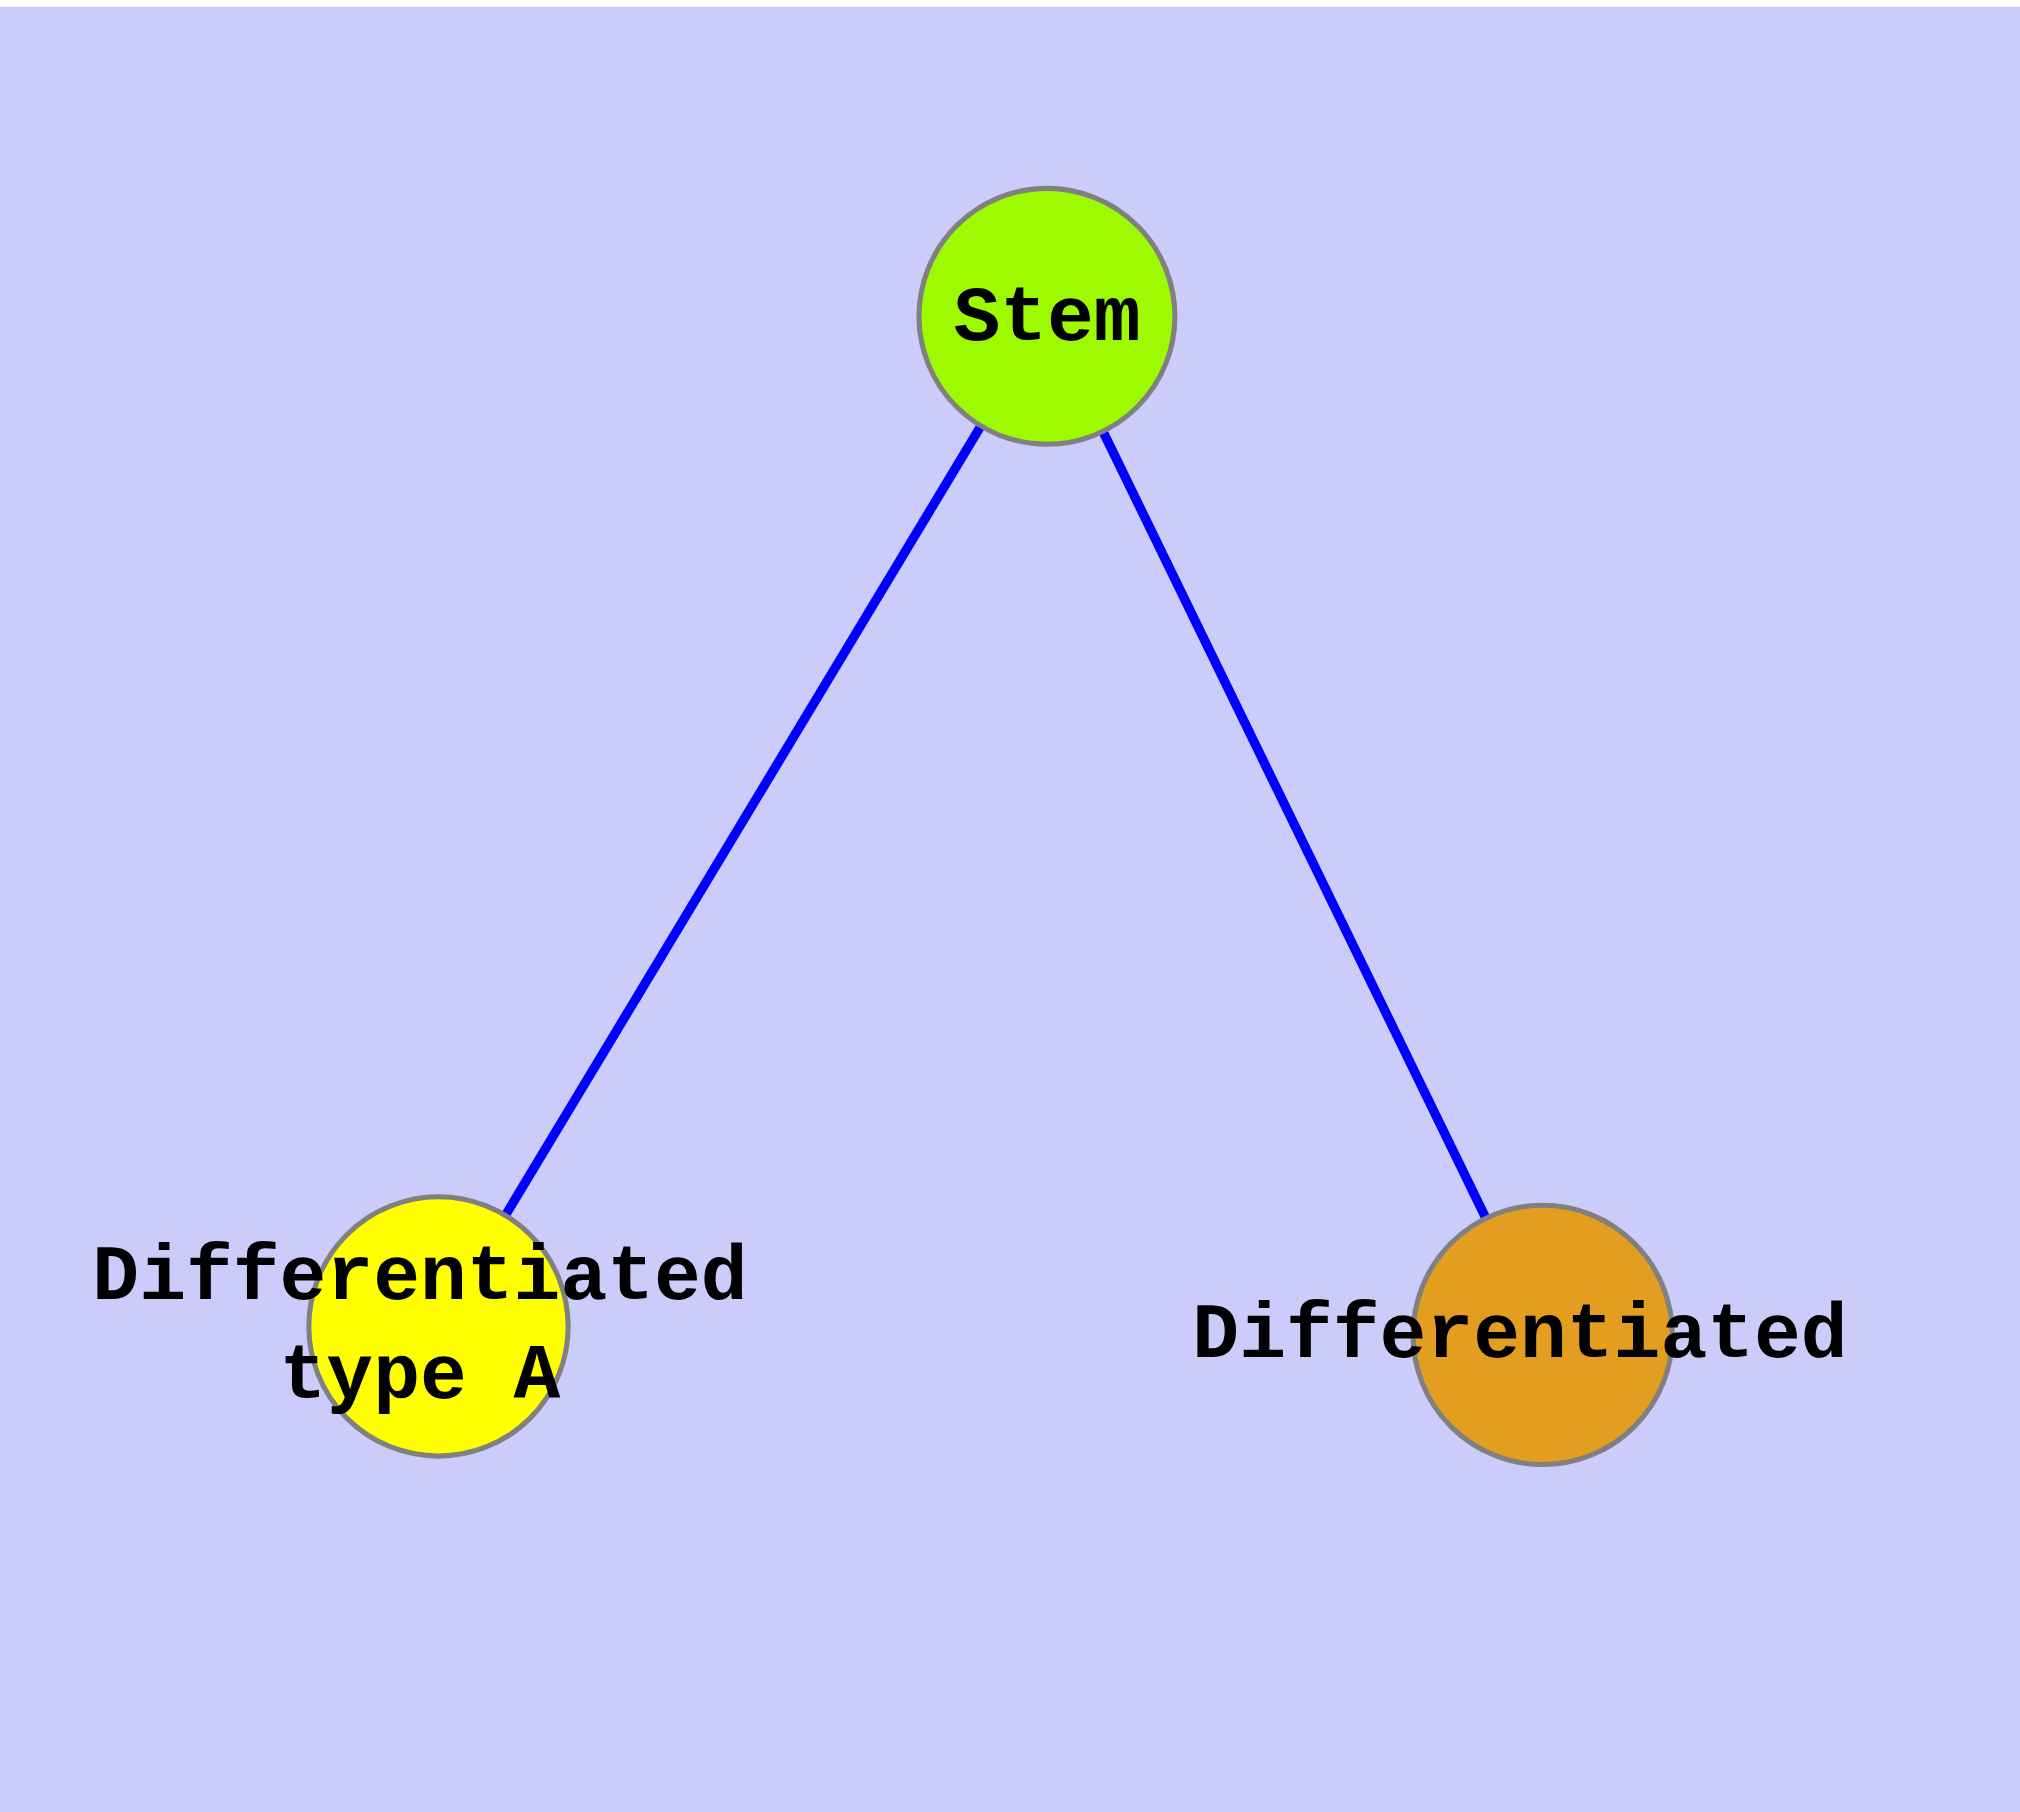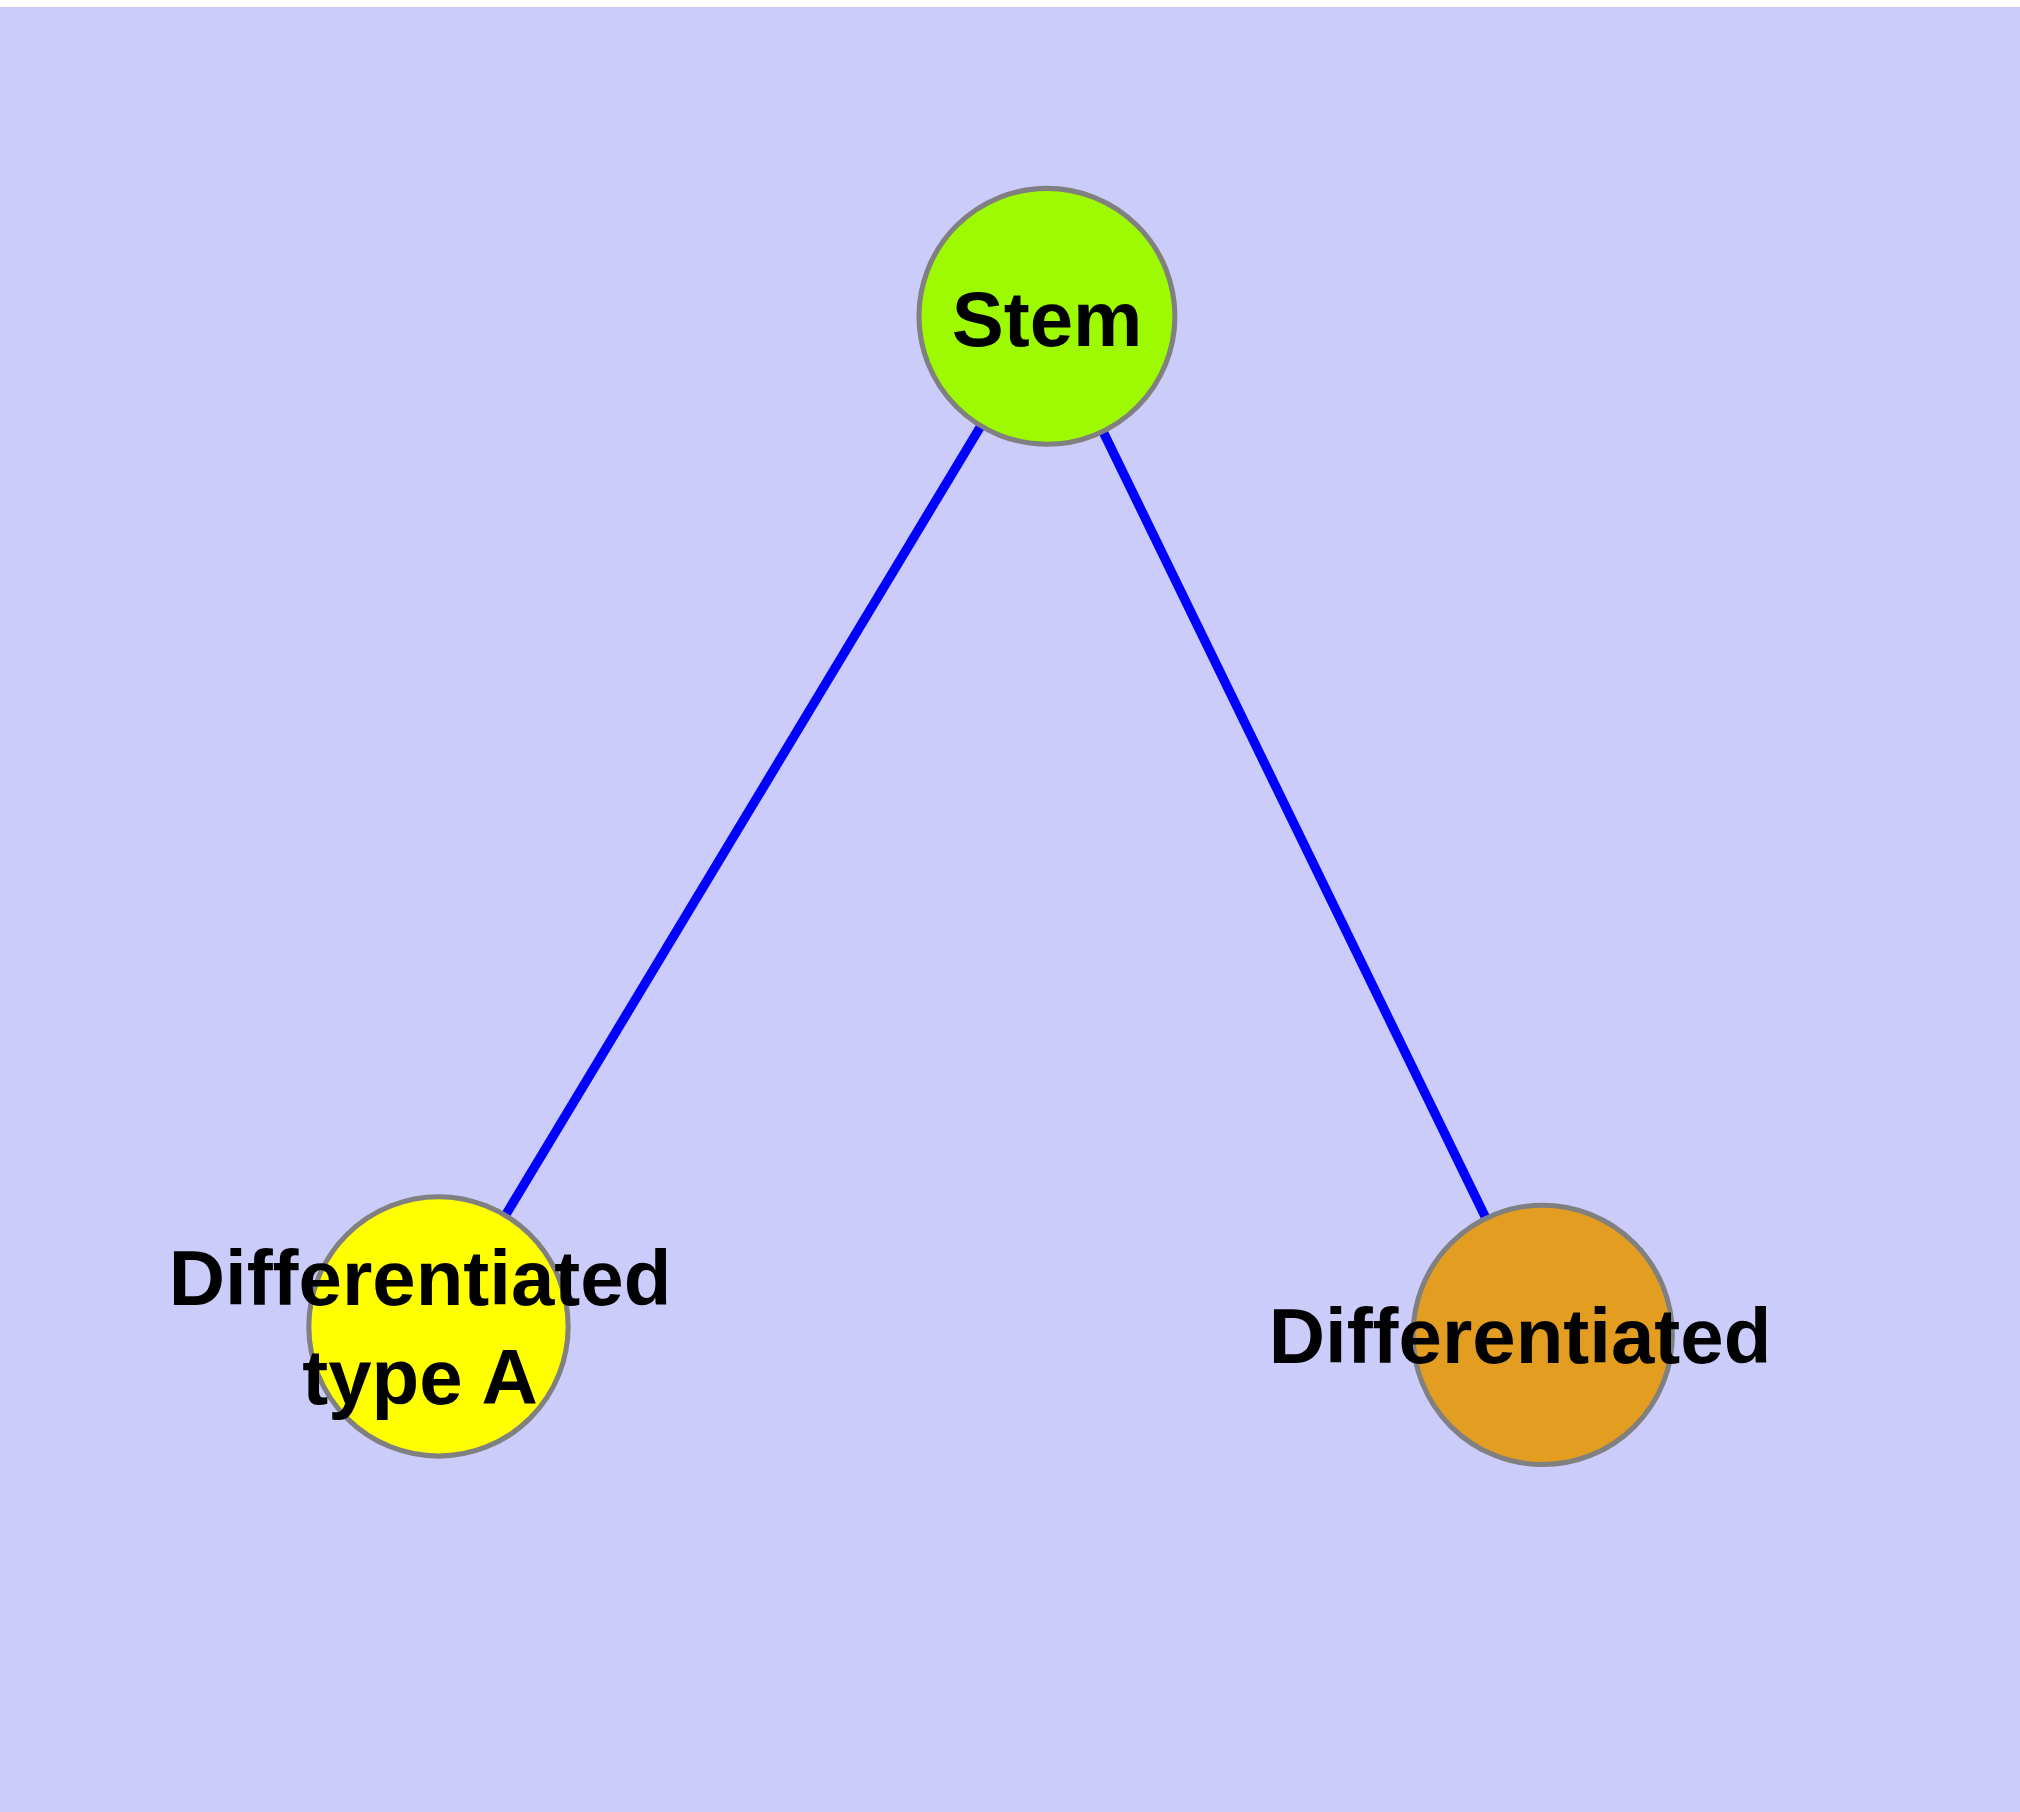--- a/index.html
+++ b/index.html
@@ -29,21 +29,21 @@
     position: absolute;
     left: 0;
     top: 0;
     width: 2021px;
     height: 1805px;
     display: block;
   }
   .node-label {
     position: absolute;
     text-align: center;
-    font-family: Liberation Sans, sans-serif;
+    font-family: Liberation Mono, monospace;
     font-weight: bold;
     color: #000000;
     white-space: nowrap;
     line-height: 1.0;
     pointer-events: none;
     transform: translate(-50%, -50%);
   }
   .node-label.big {
     font-size: 78px;
   }

